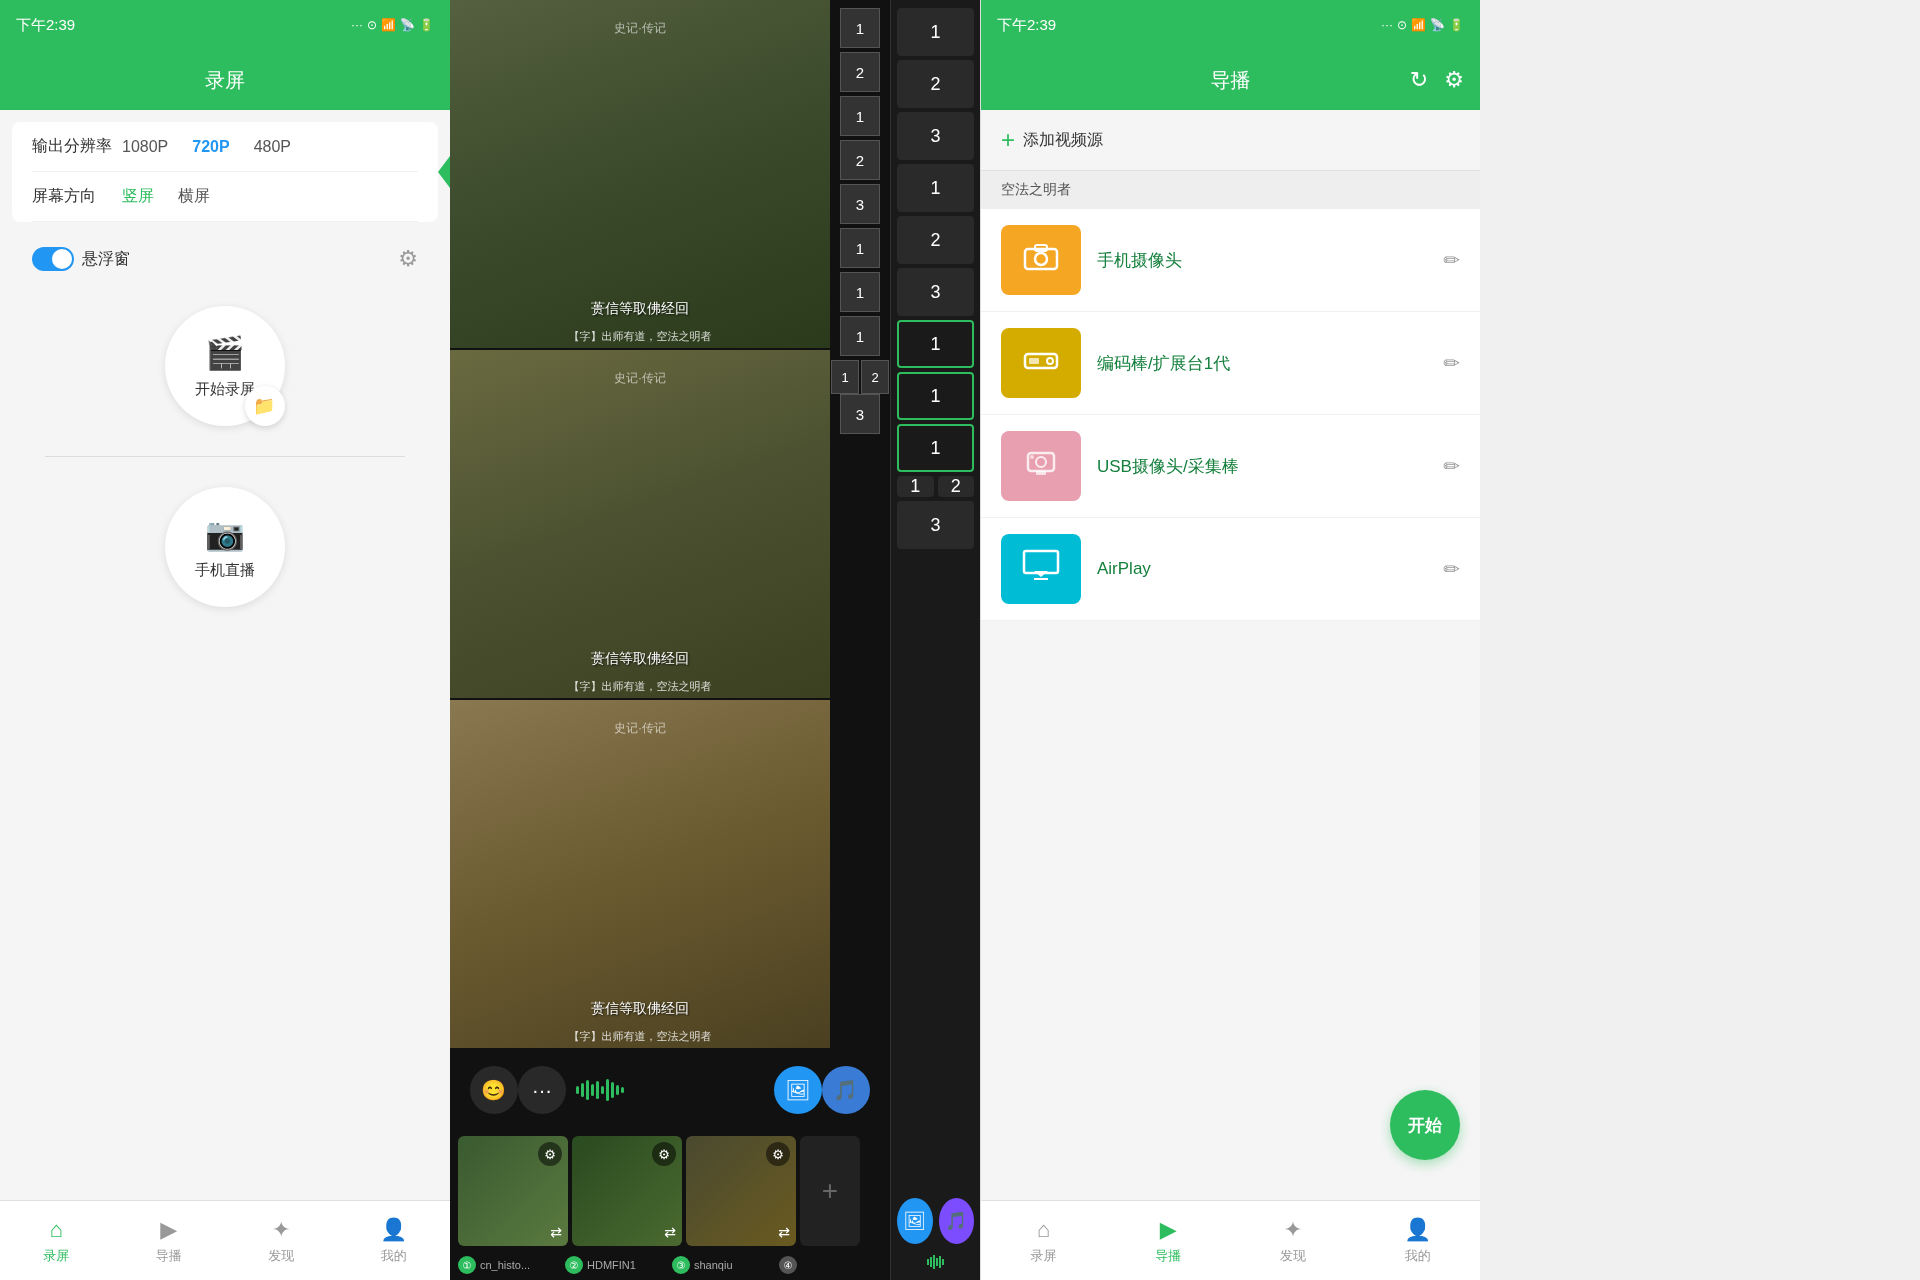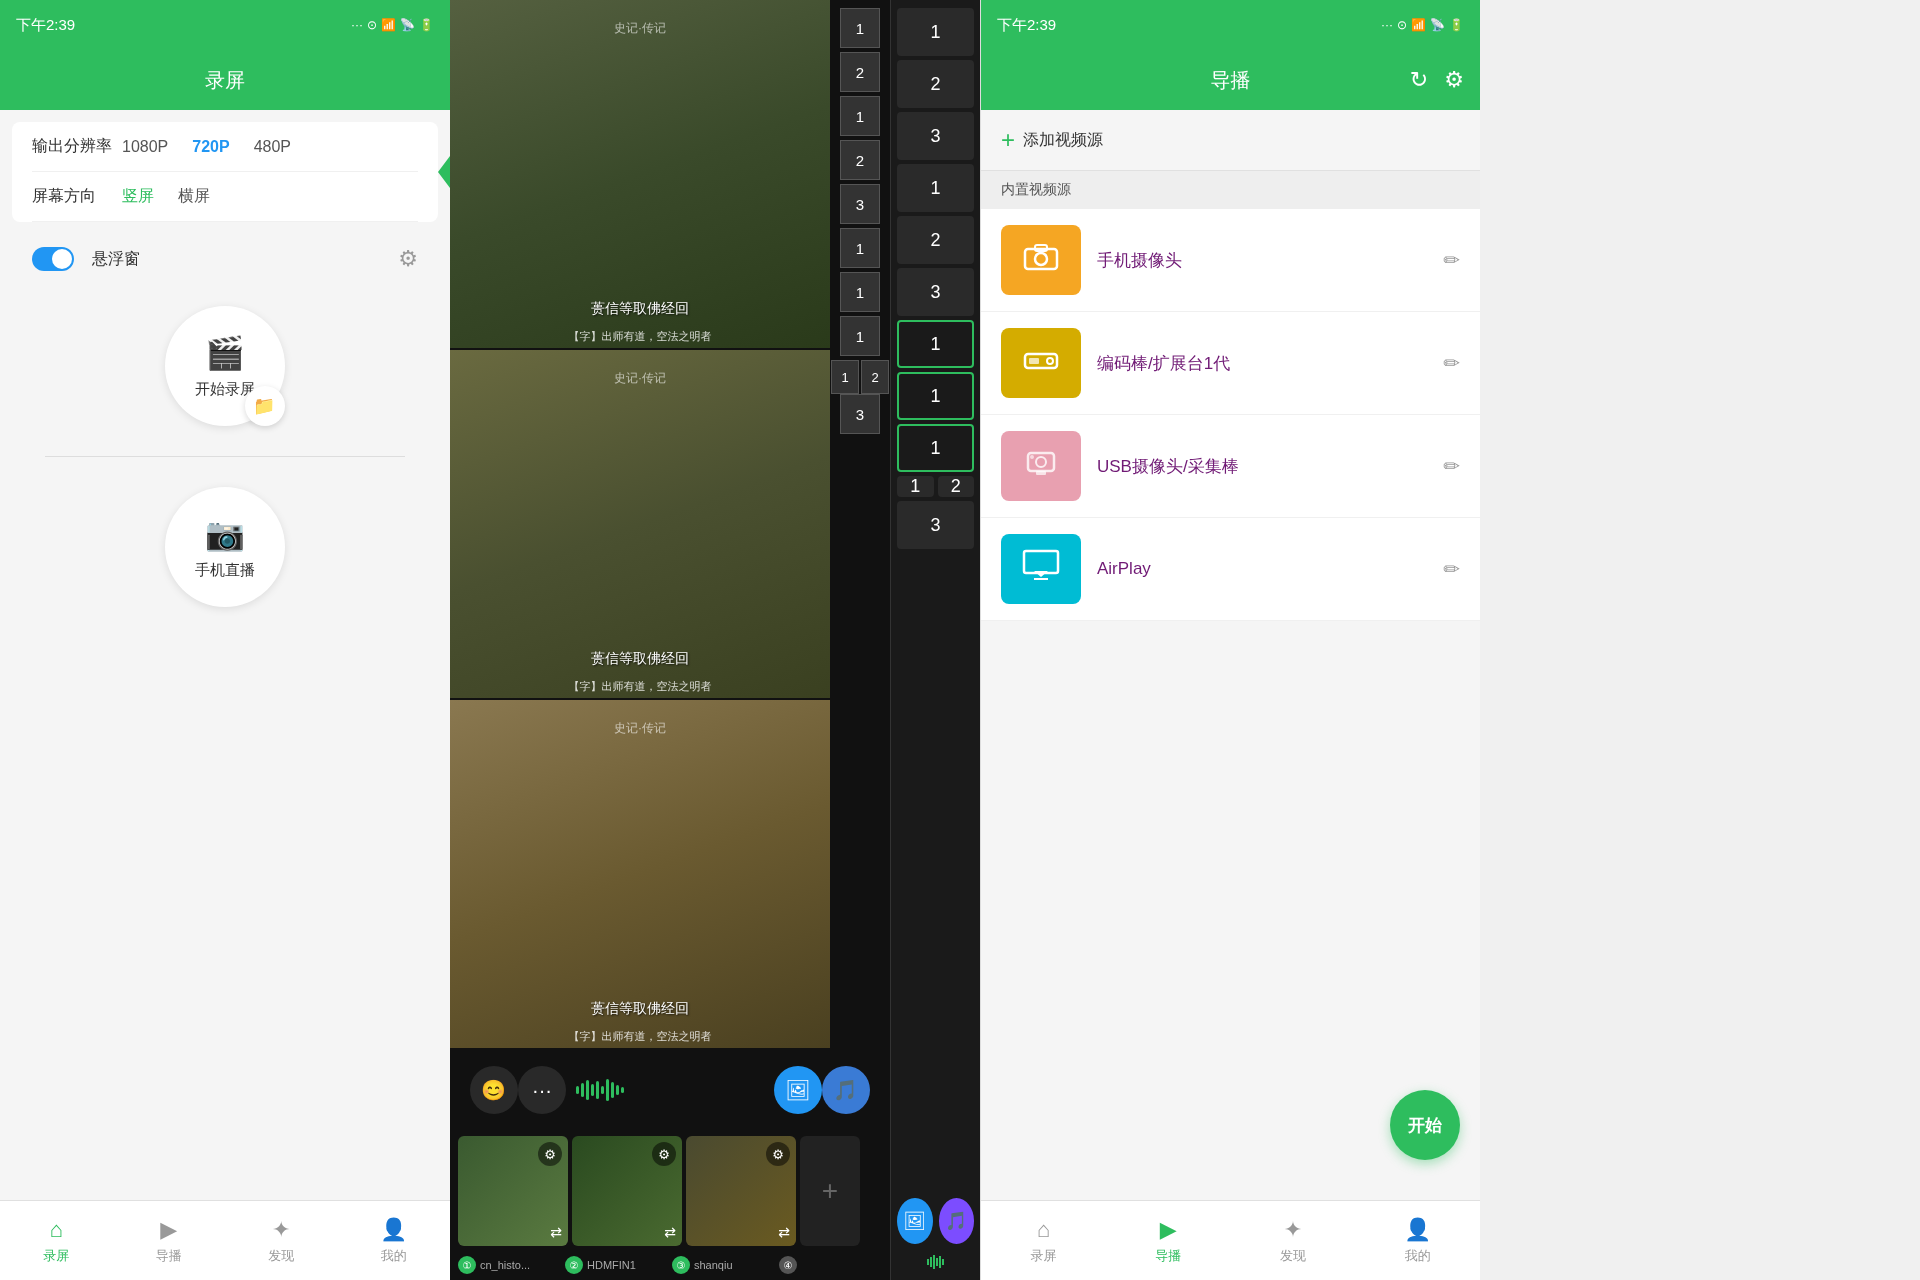--- a/index.html
+++ b/index.html
@@ -54,21 +54,21 @@
     .res-option.active { color: #2196f3; text-align: center; }
 
     .float-bar {
       display: flex;
       align-items: center;
       justify-content: space-between;
       padding: 14px 20px;
       margin: 10px 12px 0;
     }
     .float-toggle {
-      display: flex; align-items: center; gap: 18px;
+      display: flex; align-items: center; gap: 8px;
     }
     .toggle-switch {
       width: 42px; height: 24px; background: #2196f3; border-radius: 12px;
       position: relative;
     }
     .toggle-thumb {
       width: 20px; height: 20px; background: white; border-radius: 50%;
       position: absolute; left: 20px; top: 2px;
     }
     .float-label { font-size: 16px; color: #333; }
@@ -446,21 +446,21 @@
       border-radius: 8px;
       display: flex; align-items: center; justify-content: center;
       margin-right: 16px;
       flex-shrink: 0;
     }
     .source-thumb.orange { background: #f5a623; }
     .source-thumb.yellow { background: #d4ac00; }
     .source-thumb.teal { background: #00bcd4; }
     .source-thumb.pink { background: #e8a0b0; }
     .source-thumb .thumb-icon { font-size: 32px; color: rgba(255,255,255,0.9); }
-    .source-name { font-size: 17px; color: #701a75; flex: 1; }
+    .source-name { font-size: 17px; color: #15803d; flex: 1; }
     .source-edit { color: #999; font-size: 20px; cursor: pointer; }
     .pencil-icon::before { content: '✏'; }
     .mp4-section {
       display: flex;
       align-items: center;
       padding: 16px 20px;
       background: white;
       border-bottom: 1px solid #f0f0f0;
     }
     .mp4-bar {
@@ -742,21 +742,21 @@
       <span class="header-icon refresh"></span>
       <span class="header-icon gear"></span>
     </div>
   </div>
 
   <div class="add-source-btn">
     <span class="plus">+</span>
     <span class="plus-label">添加视频源</span>
   </div>
 
-  <div class="section-label">内置视频源</div>
+  <div class="section-label">空法之明者</div>
 
   <div class="source-item">
     <div class="source-thumb orange">
       <span class="thumb-icon">
         
         <svg width="36" height="28" viewBox="0 0 36 28" fill="none" xmlns="http://www.w3.org/2000/svg">
           <rect x="2" y="6" width="32" height="20" rx="3" stroke="white" stroke-width="2.5" fill="none"></rect>
           <circle cx="18" cy="16" r="6" stroke="white" stroke-width="2.5" fill="none"></circle>
           <rect x="12" y="2" width="12" height="6" rx="2" stroke="white" stroke-width="2" fill="none"></rect>
         </svg>

